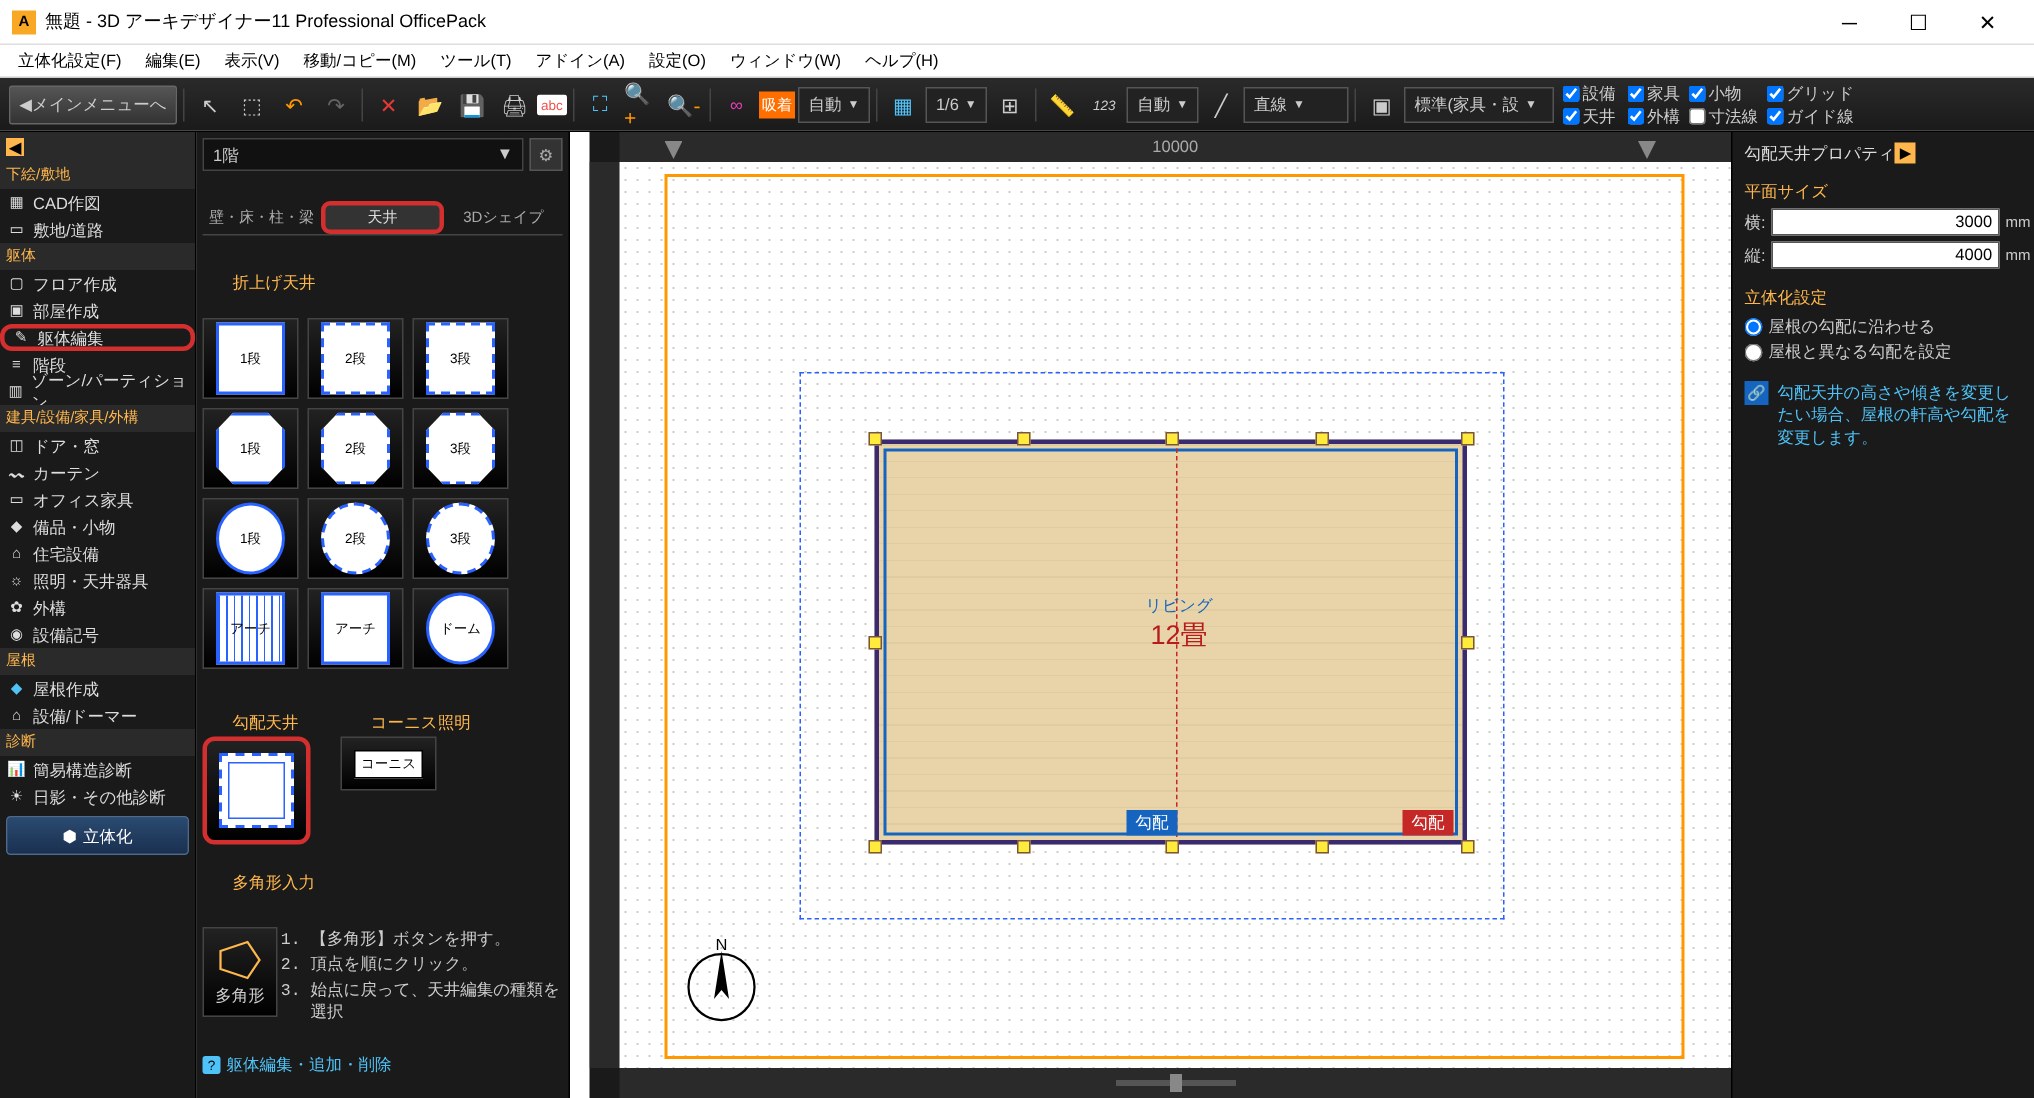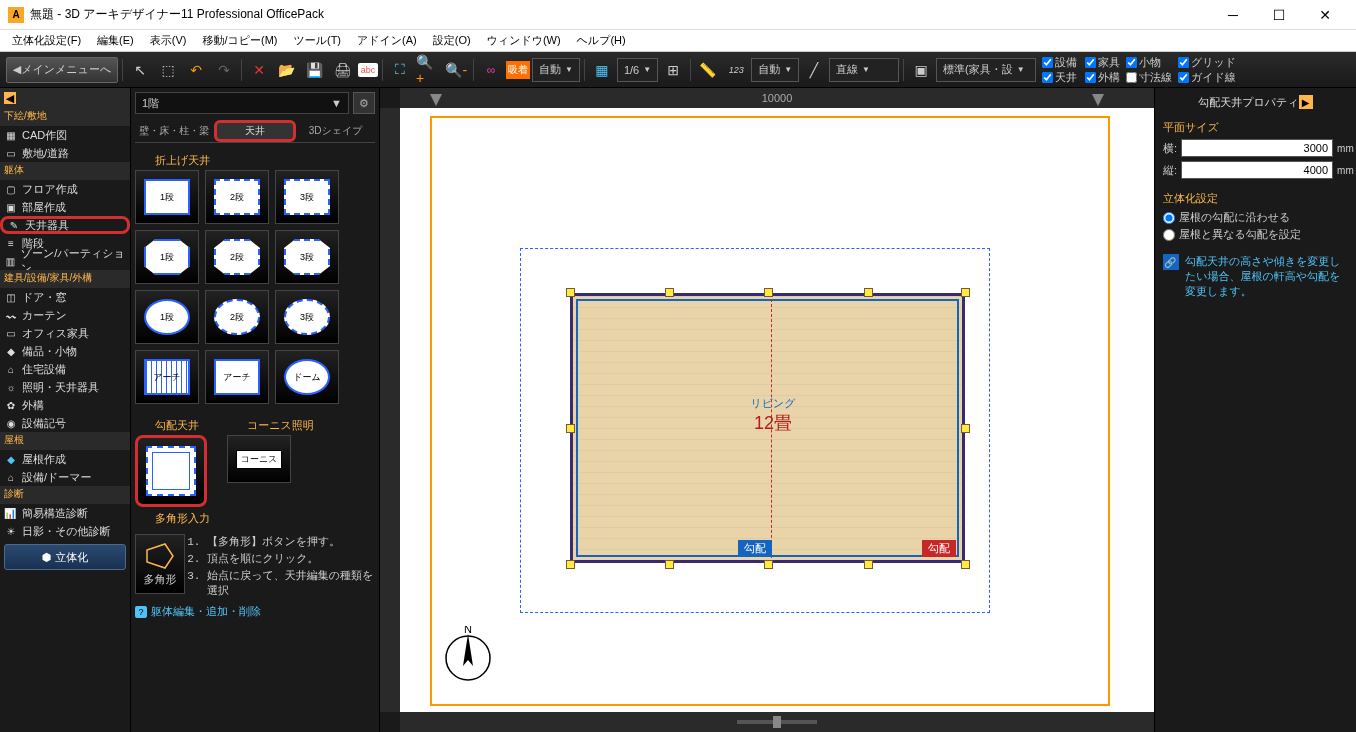--- a/index.html
+++ b/index.html
@@ -24,45 +24,45 @@
 
 .mainarea { display: flex; height: calc(100% - 88px); }
 .sidebar-left { width: 131px; background: #1a1a1a; border-right: 1px solid #000; display: flex; flex-direction: column; }
 .sidebar-left .header { height: 20px; background: #2a2a2a; display: flex; align-items: center; justify-content: space-between; padding: 0 4px; color: #ffb74d; }
 .sidebar-left .cat-header { height: 18px; background: #2a2a2a; color: #ffb74d; padding: 1px 4px; font-size: 10px; }
 .sidebar-left .item { height: 18px; display: flex; align-items: center; padding: 0 4px; color: #ddd; cursor: pointer; font-size: 11px; gap: 4px; }
 .sidebar-left .item .icon { width: 14px; height: 14px; display: inline-flex; align-items: center; justify-content: center; font-size: 10px; }
 .sidebar-left .item.highlight { border: 3px solid #d32f2f; border-radius: 8px; }
 .make3d-btn { margin: 4px; height: 26px; background: linear-gradient(#2a4a70,#1a3050); border: 1px solid #4a6a90; color: #fff; display: flex; align-items: center; justify-content: center; cursor: pointer; font-size: 12px; border-radius: 3px; gap: 4px; }
 
-.palette { width: 249px; background: #1a1a1a; border-right: 1px solid #000; display: flex; flex-direction: column; padding: 4px; overflow-y: auto; }
+.palette { width: 249px; background: #1a1a1a; border-right: 1px solid #000; display: flex; flex-direction: column; padding: 4px; overflow-y: auto; gap: 14px; }
 .floor-sel { display: flex; gap: 4px; margin-bottom: 6px; }
 .floor-sel .drop { flex: 1; height: 22px; background: #111; border: 1px solid #444; color: #ccc; display: flex; align-items: center; padding: 0 6px; }
 .floor-sel .gear { width: 22px; height: 22px; background: #333; border: 1px solid #555; display: flex; align-items: center; justify-content: center; color: #aaa; cursor: pointer; }
 .tabs { display: flex; border-bottom: 1px solid #444; margin-bottom: 6px; }
 .tabs .tab { flex: 1; height: 22px; display: flex; align-items: center; justify-content: center; color: #aaa; cursor: pointer; font-size: 10px; border: 1px solid transparent; }
 .tabs .tab.active { background: #333; color: #ddd; border: 1px solid #555; }
 .tabs .tab.highlight { border: 3px solid #d32f2f; border-radius: 6px; }
 .section-label { color: #ffb74d; font-size: 11px; margin: 4px 0 2px 20px; }
 .thumb-grid { display: flex; flex-wrap: wrap; gap: 6px; }
 .thumb { width: 64px; height: 54px; background: linear-gradient(#222,#000); border: 1px solid #444; display: flex; align-items: center; justify-content: center; cursor: pointer; position: relative; }
-.thumb-inner { width: 46px; height: 36px; background: #fff; border: 2px solid #2962ff; display: flex; align-items: center; justify-content: center; font-size: 9px; }
+.thumb-inner { width: 46px; height: 48px; background: #fff; border: 2px solid #2962ff; display: flex; align-items: center; justify-content: center; font-size: 9px; }
 .thumb-inner.oct { border-radius: 0; clip-path: polygon(25% 0%, 75% 0%, 100% 25%, 100% 75%, 75% 100%, 25% 100%, 0% 75%, 0% 25%); }
 .thumb-inner.circ { border-radius: 50%; }
 .thumb-inner.dashed { border-style: dashed; }
 .thumb.highlight { border: 3px solid #d32f2f; border-radius: 8px; }
 .polygon-hint { display: flex; gap: 6px; margin-top: 6px; }
 .polygon-hint .polythumb { width: 50px; height: 60px; background: linear-gradient(#222,#000); border: 1px solid #444; display: flex; flex-direction: column; align-items: center; justify-content: center; color: #ccc; font-size: 9px; gap: 2px; }
 .polygon-hint .polythumb svg { width: 30px; height: 28px; }
 .polygon-hint ol { flex: 1; color: #ccc; font-size: 10px; padding-left: 16px; }
 .polygon-hint ol li { margin-bottom: 2px; font-family: Liberation Mono, monospace; }
 .help-link { color: #4fc3f7; font-size: 10px; margin-top: 4px; cursor: pointer; display: flex; align-items: center; gap: 4px; }
 .help-link .q { width: 12px; height: 12px; background: #4fc3f7; color: #000; display: inline-flex; align-items: center; justify-content: center; border-radius: 2px; font-size: 9px; }
 
-.canvas-area { flex: 1; background: #1a1a1a; position: relative; overflow: hidden; }
+.canvas-area { flex: 1; background: #1a1a1a; position: relative; overflow: hidden; margin-left: 13px; }
 .ruler-h { position: absolute; top: 0; left: 20px; right: 0; height: 20px; background: #2a2a2a; color: #aaa; display: flex; align-items: center; justify-content: center; font-size: 10px; }
 .ruler-v { position: absolute; top: 20px; left: 0; bottom: 20px; width: 20px; background: #2a2a2a; }
 .ruler-marker { position: absolute; width: 12px; height: 12px; background: #888; clip-path: polygon(50% 100%, 0 0, 100% 0); }
 .canvas { position: absolute; top: 20px; left: 20px; right: 0; bottom: 20px; background: #fff; background-image: radial-gradient(circle, #ccc 0.5px, transparent 0.5px); background-size: 8px 8px; }
 .canvas .pagebound { position: absolute; border: 2px solid #ff9800; }
 .canvas .roomsel { position: absolute; border: 1px dashed #2962ff; }
 .canvas .room { position: absolute; background: #e8d4a8; border: 3px solid #3a2a70; }
 .canvas .room-stripes { position: absolute; inset: 0; background-image: repeating-linear-gradient(0deg, transparent, transparent 10px, rgba(0,0,0,0.04) 10px, rgba(0,0,0,0.04) 11px); }
 .canvas .roomborder2 { position: absolute; inset: 3px; border: 2px solid #1565c0; }
 .canvas .centerline { position: absolute; border-left: 1.5px dashed #c62828; }
@@ -72,21 +72,21 @@
 .canvas .tag { position: absolute; padding: 1px 6px; color: #fff; font-size: 11px; }
 .canvas .tag.blue { background: #1565c0; }
 .canvas .tag.red { background: #c62828; }
 .compass { position: absolute; left: 40px; bottom: 30px; width: 56px; height: 56px; }
 .compass svg { width: 100%; height: 100%; }
 .zoom-bar { position: absolute; bottom: 0; left: 20px; right: 0; height: 20px; background: #2a2a2a; display: flex; align-items: center; justify-content: center; }
 .zoom-track { width: 80px; height: 4px; background: #555; position: relative; }
 .zoom-thumb { position: absolute; width: 8px; height: 12px; background: #888; top: -4px; left: 36px; }
 
 .props { width: 202px; background: #1a1a1a; border-left: 1px solid #000; display: flex; flex-direction: column; padding: 4px 8px; }
-.props .header { display: flex; justify-content: center; align-items: center; color: #ddd; font-size: 12px; height: 20px; }
+.props .header { display: flex; justify-content: flex-start; align-items: center; color: #ddd; font-size: 12px; height: 20px; }
 .props .header .prev { width: 14px; height: 14px; background: #ffb74d; color: #000; display: flex; align-items: center; justify-content: center; font-size: 10px; cursor: pointer; }
 .props .sec-label { color: #ffb74d; font-size: 11px; margin-top: 8px; margin-bottom: 4px; }
 .props .field { display: flex; align-items: center; margin-bottom: 4px; gap: 4px; }
 .props .field label { color: #ccc; width: 20px; font-size: 11px; }
 .props .field input[type=text] { flex: 1; height: 18px; background: #fff; border: 1px solid #555; text-align: right; padding: 0 4px; font-size: 11px; }
 .props .field .unit { color: #ccc; font-size: 10px; }
 .props .radio { display: flex; align-items: center; color: #ccc; font-size: 11px; margin-bottom: 2px; gap: 4px; }
 .props .radio input { width: 12px; height: 12px; }
 .props .hint { display: flex; gap: 6px; margin-top: 10px; font-size: 10px; color: #4fc3f7; }
 .props .hint .icon { width: 16px; height: 16px; background: #1565c0; flex-shrink: 0; display: flex; align-items: center; justify-content: center; color: #fff; font-size: 10px; }
@@ -235,21 +235,21 @@
     <div class="item">
         <span class="icon">▢</span>
         <span>フロア作成</span>
       </div>
     <div class="item">
         <span class="icon">▣</span>
         <span>部屋作成</span>
       </div>
     <div class="item highlight">
         <span class="icon">✎</span>
-        <span>天井器具</span>
+        <span>躯体編集</span>
       </div>
     <div class="item">
         <span class="icon">≡</span>
         <span>階段</span>
       </div>
     <div class="item">
         <span class="icon">▥</span>
         <span>ゾーン/パーティション</span>
       </div>
     <div class="cat-header">建具/設備/家具/外構</div>
@@ -365,21 +365,21 @@
       <div>
         <div class="section-label">勾配天井</div>
         <div class="thumb highlight" style="width:72px;height:72px">
             <div class="thumb-inner" style="width:50px;height:50px;border:2px dashed #2962ff;position:relative">
               <div style="position:absolute;inset:4px;border:1px solid #2962ff"></div>
             </div>
           </div>
       </div>
       <div>
         <div class="section-label">コーニス照明</div>
-        <div class="thumb" style="width:64px;height:48px">
+        <div class="thumb" style="width:64px;height:36px">
             <div class="cornice-box">コーニス</div>
           </div>
       </div>
     </div>
     <div class="section-label">多角形入力</div>
     <div class="polygon-hint">
       <div class="polythumb">
         <svg viewBox="0 0 30 28">
             <path d="M2 20 L2 8 L20 2 L28 14 L20 26 Z" fill="none" stroke="#ffb74d" stroke-width="1.5"></path>
           </svg>

